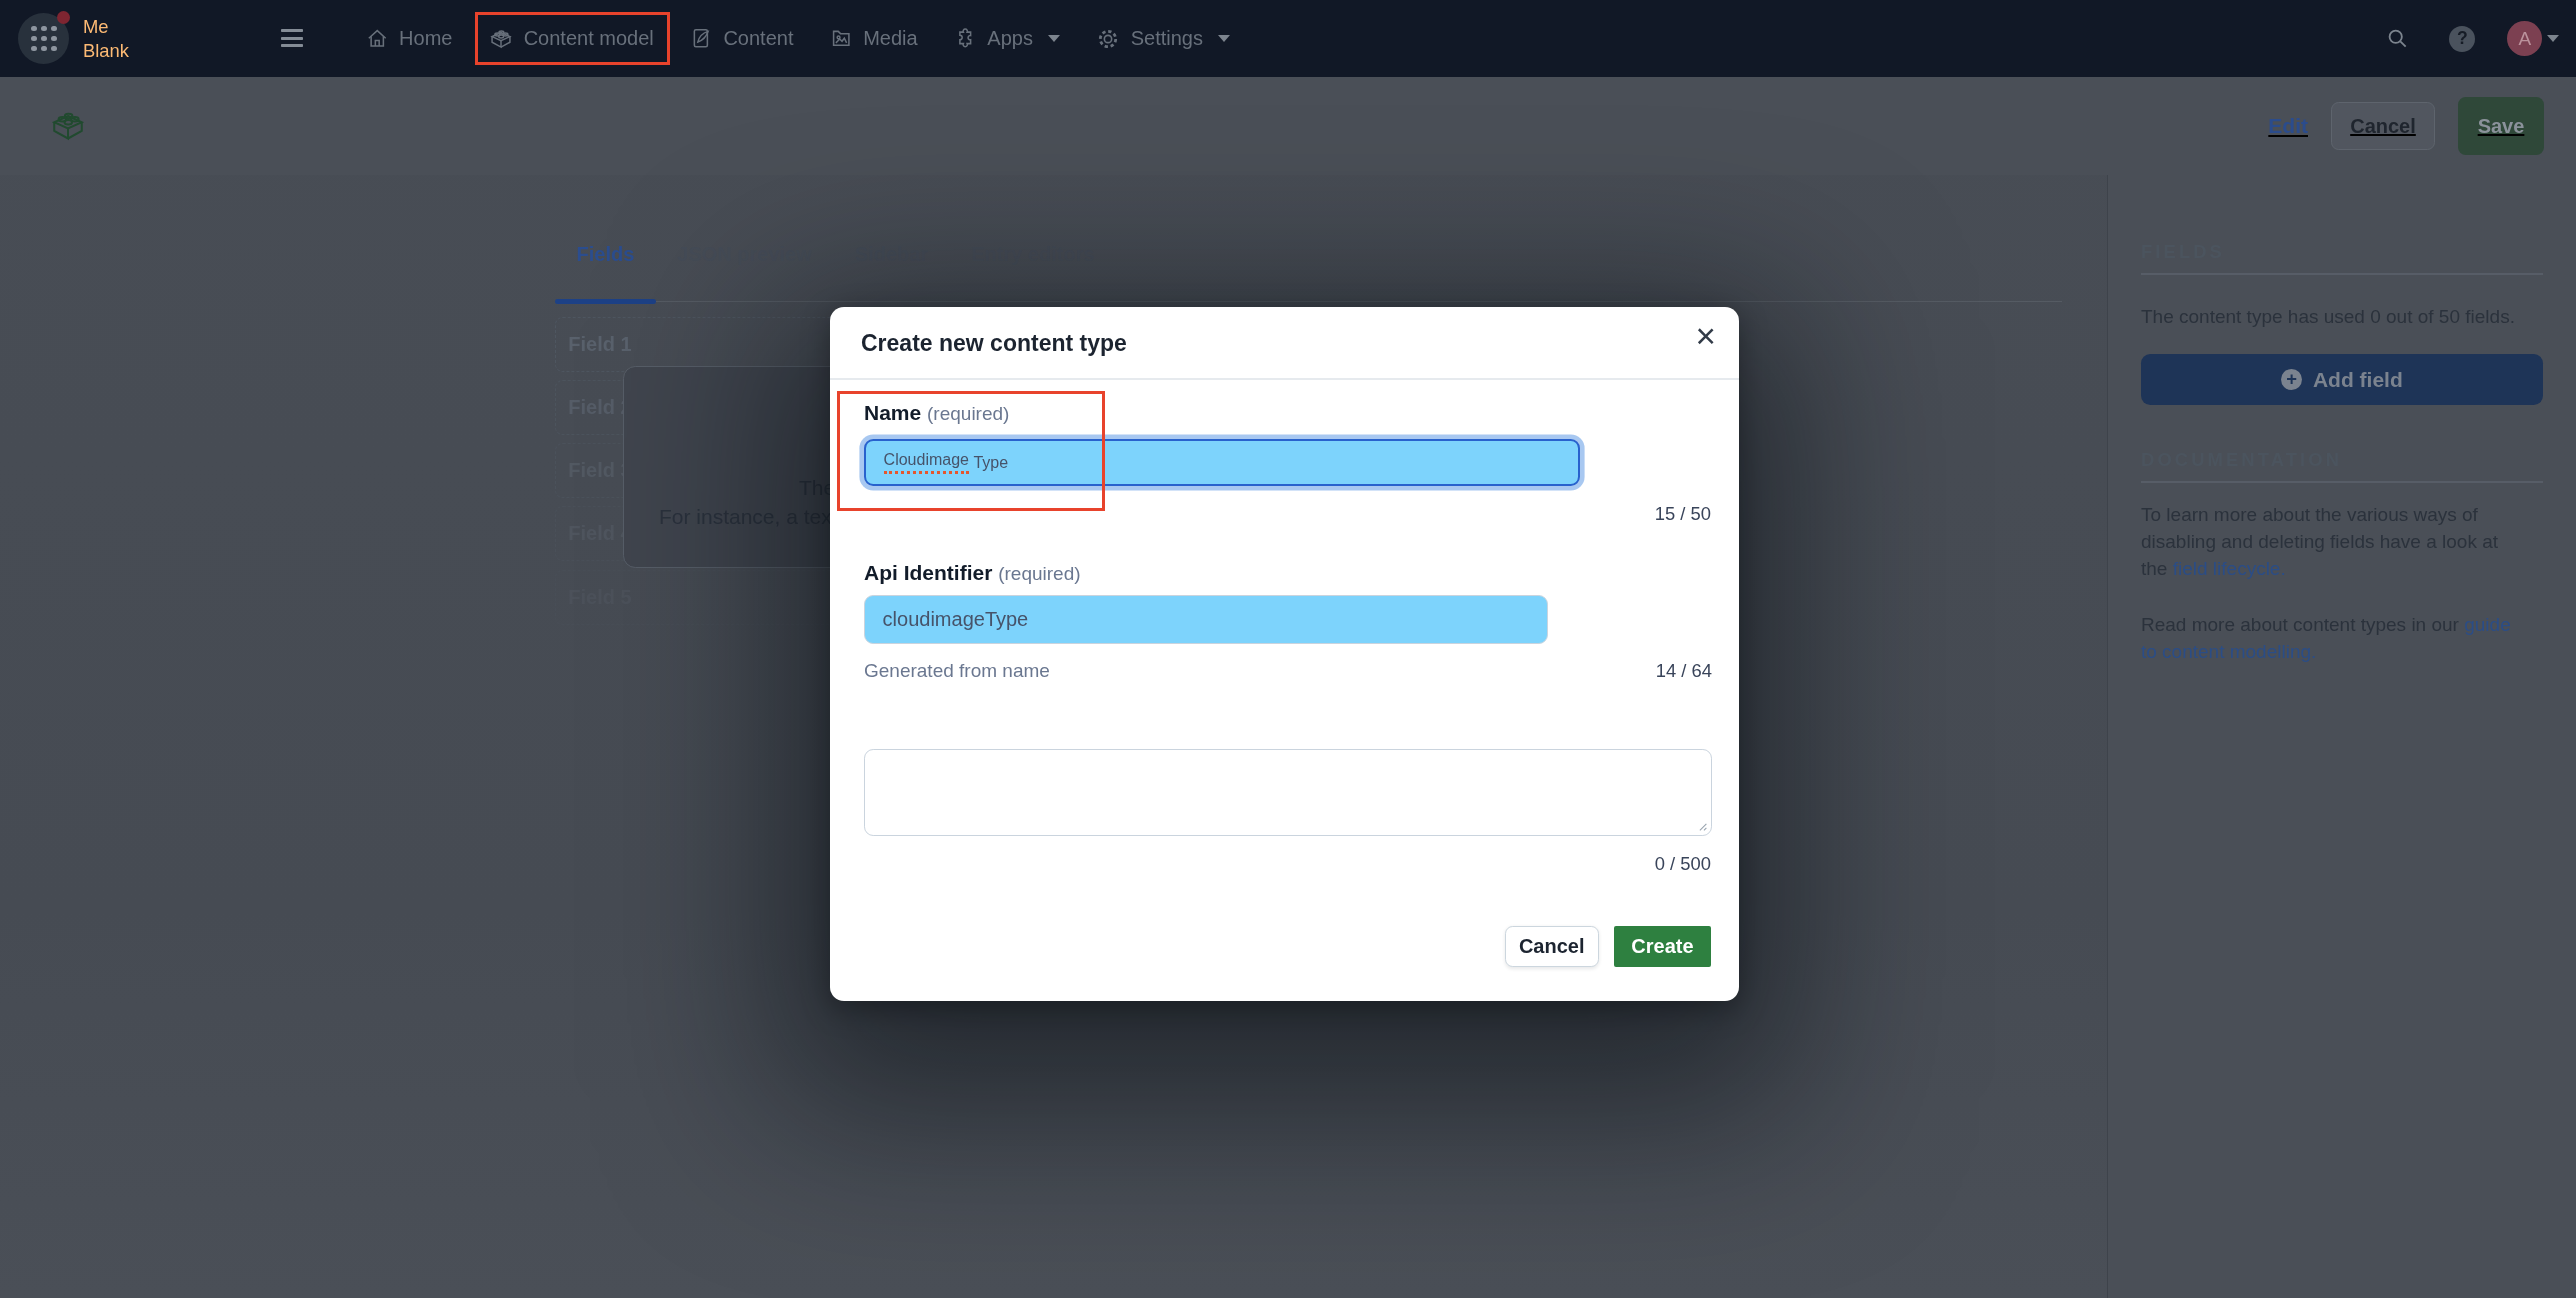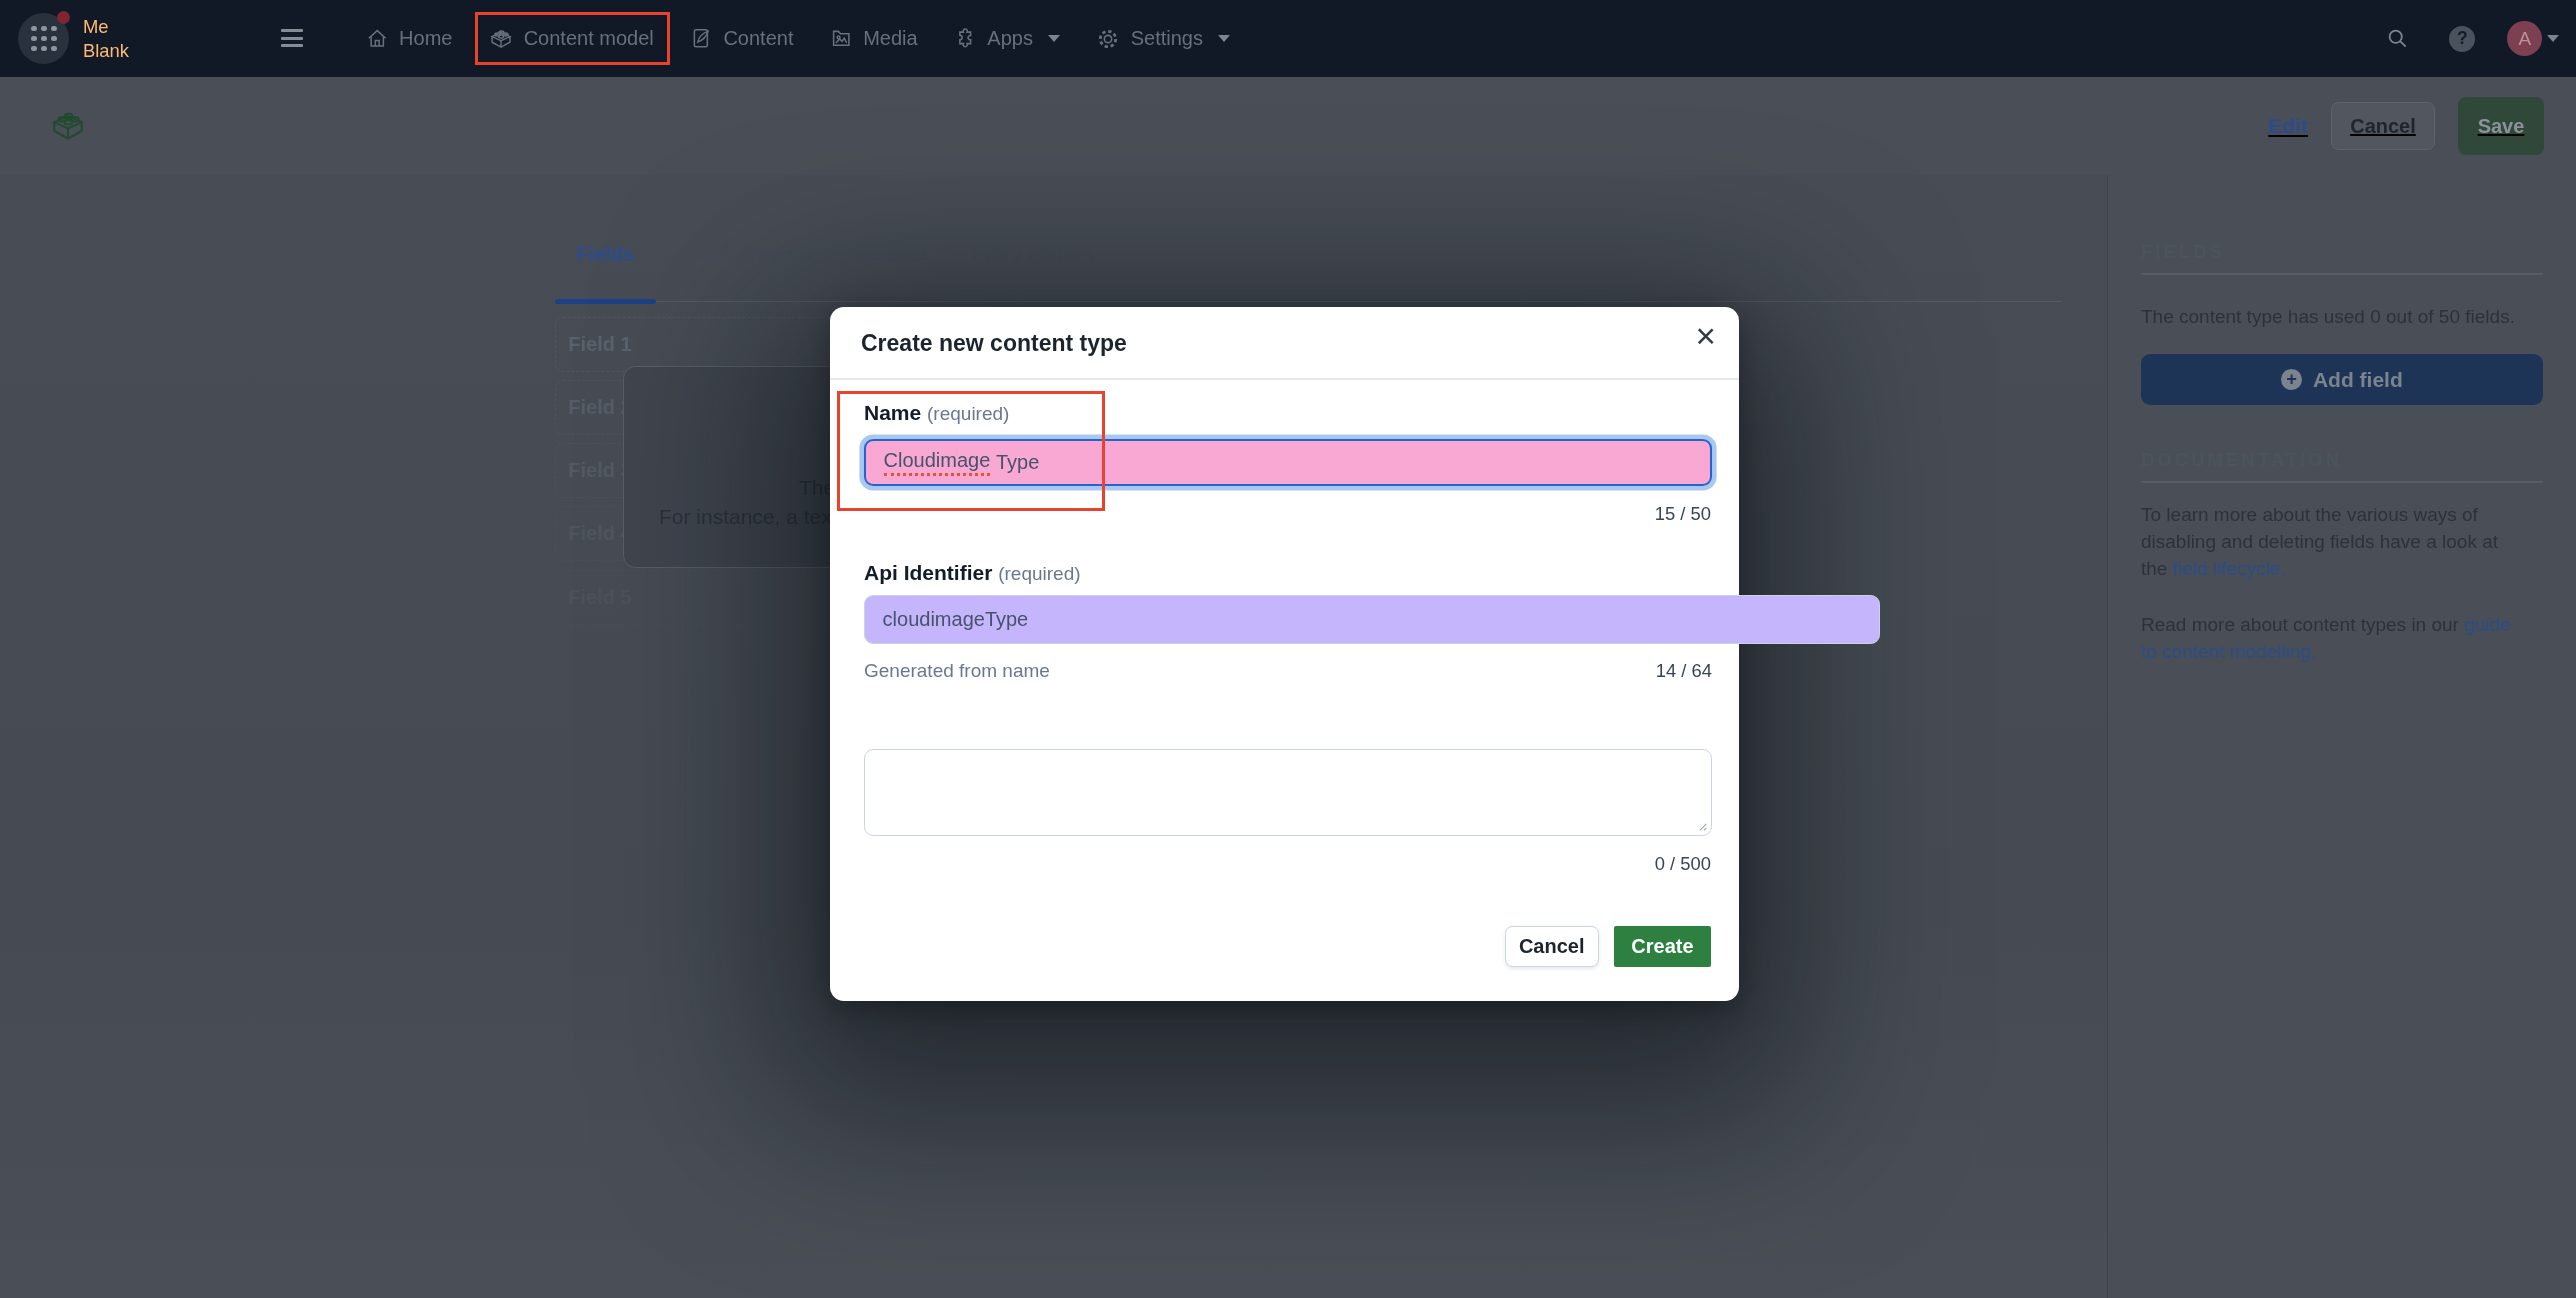--- a/index.html
+++ b/index.html
@@ -78,26 +78,26 @@
 
   
   .modal{position:absolute;left:830px;top:307px;width:909px;height:694px;background:#ffffff;border-radius:14px;
          box-shadow:0 54px 169px 54px rgba(8,12,18,0.55), 0 7.7px 28px rgba(0,0,0,0.35);z-index:40;}
   .modal-title{position:absolute;left:31px;top:23px;font-size:23px;font-weight:700;color:#1c2430;}
   .modal-close{position:absolute;right:23px;top:10.7px;font-size:35px;font-weight:300;color:#323b48;cursor:pointer;line-height:1;}
   .modal-divider{position:absolute;left:0;right:0;top:71px;height:1.5px;background:#e6eaee;}
   .annotate2{position:absolute;left:7px;top:84px;width:268px;height:120px;border:3.8px solid #e8432c;z-index:6;pointer-events:none;}
   .f-label{position:absolute;left:34px;font-size:21px;font-weight:700;color:#121c2a;}
   .f-label .req{font-weight:400;font-size:19px;color:#6a7790;}
-  .name-input{position:absolute;left:34px;top:132px;width:848px;height:47px;background:#f9a8d4;
+  .name-input{position:absolute;left:34px;top:132px;width:716px;height:47px;background:#7dd3fc;
               border:2.3px solid #2862cd;border-radius:9.2px;box-shadow:0 0 0 4.6px #a8c8f1;
-              display:flex;align-items:center;padding:0 17.6px;font-size:20px;color:#46536a;cursor:text;}
+              display:flex;align-items:center;padding:0 17.6px;font-size:16px;color:#46536a;cursor:text;}
   .misspelled{border-bottom:3.1px dotted #e4572e;padding-bottom:1.5px;}
   .counter{position:absolute;right:28px;font-size:18.4px;color:#39445a;}
-  .api-input{position:absolute;left:34px;top:288px;width:1016px;height:49px;background:#c4b5fd;
+  .api-input{position:absolute;left:34px;top:288px;width:684px;height:49px;background:#7dd3fc;
              border:1.5px solid #cad4de;border-radius:9.2px;padding:0 17.6px;font-size:20px;color:#46536a;
              font-family:"Liberation Sans","DejaVu Sans",sans-serif;outline:none;}
   .helper-row{position:absolute;left:34px;top:353px;width:848px;display:flex;justify-content:space-between;align-items:baseline;}
   .helper-text{font-size:19px;color:#6a7790;}
   .helper-count{font-size:18.4px;color:#39445a;}
   .desc-area{position:absolute;left:34px;top:442px;width:848px;height:87px;background:#fff;
              border:1.5px solid #cad4de;border-radius:9.2px;resize:none;outline:none;padding:12.3px 17.6px;
              font-size:20px;color:#46536a;font-family:"Liberation Sans","DejaVu Sans",sans-serif;}
   .resize-glyph{position:absolute;left:865px;top:512px;color:#98a3af;pointer-events:none;}
   .modal-footer{position:absolute;right:28px;top:619px;display:flex;gap:15.3px;}

